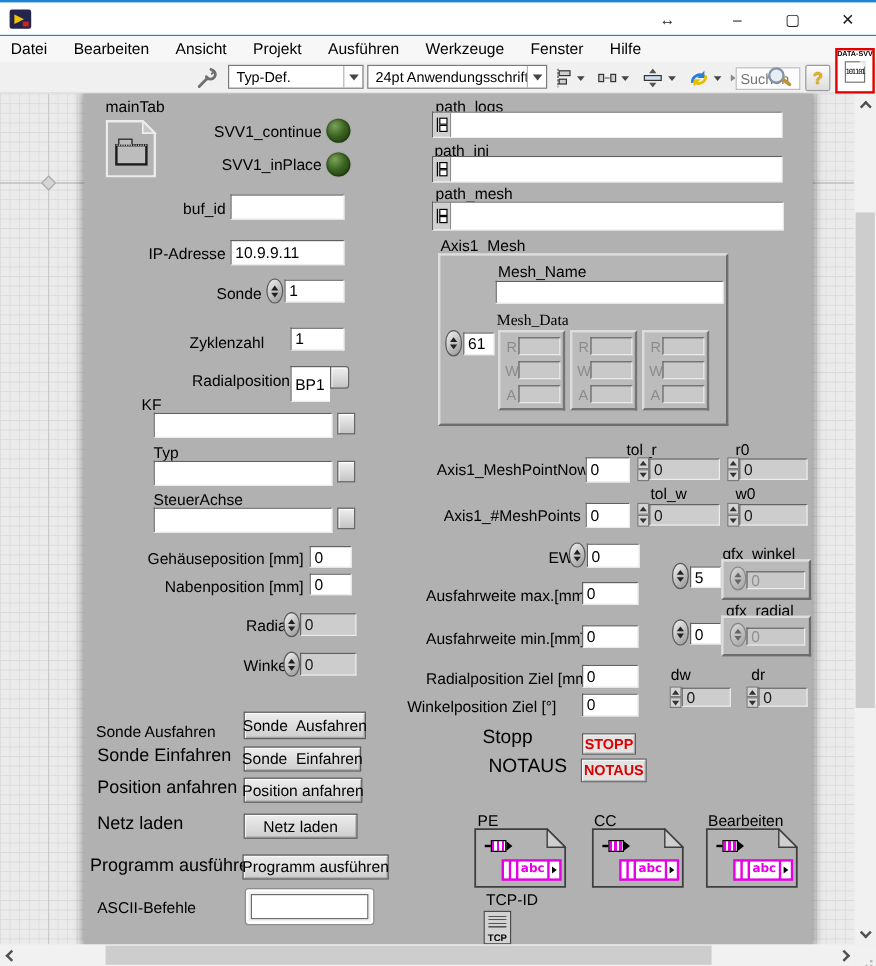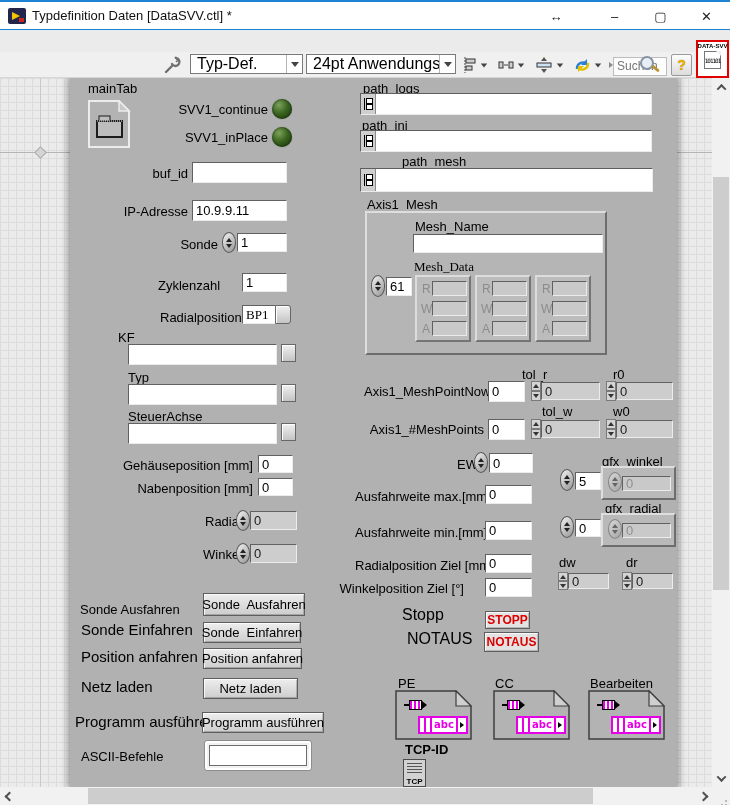--- a/index.html
+++ b/index.html
@@ -13,21 +13,21 @@
   .lvicon::after{content:"";position:absolute;right:2px;bottom:2px;width:5px;height:4px;background:#c8281e;}
   .wtitle{position:absolute;left:32px;top:0;height:28px;line-height:28px;font-size:13px;color:#111;white-space:nowrap;}
   .wbtn{position:absolute;top:0;height:29px;width:45px;display:flex;align-items:center;justify-content:center;font-size:13px;color:#222;}
   .wresize{position:absolute;left:543px;top:0;height:29px;width:26px;display:flex;align-items:center;justify-content:center;font-size:13px;color:#222;}
 
   .menubar{position:absolute;left:0;top:30px;width:730px;height:22px;background:#f7f7f7;display:flex;align-items:center;}
   .mitem{padding:0 11px;font-size:13px;color:#000;height:22px;line-height:22px;}
   .mitem:first-child{padding-left:9px;}
 
   .toolbar{position:absolute;left:0;top:52px;width:730px;height:26px;background:#f0f0f0;border-bottom:1px solid #d7d7d7;}
-  .combo{position:absolute;top:2px;height:20px;background:#fff;border:1px solid #7a7a7a;display:flex;align-items:center;font-size:16px;color:#000;}
+  .combo{position:absolute;top:2px;height:20px;background:#fff;border:1px solid #7a7a7a;display:flex;align-items:center;font-size:12px;color:#000;}
   .combo .ctext{flex:1;padding-left:6px;white-space:nowrap;overflow:hidden;}
   .combo .carr{width:16px;height:100%;border-left:1px solid #b5b5b5;display:flex;align-items:center;justify-content:center;}
   .car{width:0;height:0;border-left:4px solid transparent;border-right:4px solid transparent;border-top:5px solid #444;}
   .tico{position:absolute;top:3px;height:20px;display:flex;align-items:center;gap:2px;}
   .tico .car{transform:scale(.8);}
   .helpbtn{position:absolute;left:671px;top:2px;width:21px;height:22px;background:linear-gradient(#fdfdfd,#dcdcdc);border:1px solid #9a9a9a;border-radius:2px;display:flex;align-items:center;justify-content:center;font-size:14px;font-weight:bold;color:#f0b400;text-shadow:0 0 1px #6b5200;}
   .search{position:absolute;left:613px;top:4px;width:54px;height:19px;}
   .search input{width:100%;height:100%;border:1px solid #bdbdbd;background:#fdfdfd;font-size:12px;padding:0 3px;color:#555;font-family:"Liberation Sans",sans-serif;outline:none;}
   .mag{position:absolute;left:640px;top:4px;width:14px;height:14px;border:2px solid #8593a5;border-radius:50%;background:#e8eef5;}
   .mag::after{content:"";position:absolute;width:9px;height:3px;background:#bd9434;right:-8px;bottom:-2px;transform:rotate(38deg);border-radius:2px;}
@@ -111,27 +111,36 @@
   .sep .tri{width:0;height:0;border-left:4px solid #8a8a8a;border-top:3px solid transparent;border-bottom:3px solid transparent;}
   .sep .bar{width:1px;height:10px;background:#9a9a9a;}
 </style>
 </head>
 <body>
 
 <div class="app">
 
   <div class="titlebar">
     <div class="lvicon"></div>
-    <div class="wtitle">Typdefinition Daten [DataSVV.ctl] *</div>
     <div class="wresize">↔</div>
     <div class="wbtn" style="left:592px;">–</div>
     <div class="wbtn" style="left:638px;">▢</div>
     <div class="wbtn" style="left:684px;">✕</div>
   </div>
 
+  <div class="menubar">
+    <span class="mitem">Datei</span>
+    <span class="mitem">Bearbeiten</span>
+    <span class="mitem">Ansicht</span>
+    <span class="mitem">Projekt</span>
+    <span class="mitem">Ausführen</span>
+    <span class="mitem">Werkzeuge</span>
+    <span class="mitem">Fenster</span>
+    <span class="mitem">Hilfe</span>
+  </div>
 
   <div class="toolbar">
     <div class="tico" style="left:163px;">
       <svg width="20" height="20" viewBox="0 0 20 20">
         <path d="M3 17 L10 10 M13 3 a4 4 0 1 1 -4 6" stroke="#6f6f6f" stroke-width="2.4" fill="none" stroke-linecap="round"></path>
         <path d="M12 2 l3 3 -2 2" stroke="#6f6f6f" stroke-width="1.6" fill="none"></path>
       </svg>
     </div>
     <div class="combo" style="left:190px;width:113px;">
       <span class="ctext">Typ-Def.</span>
@@ -227,21 +236,21 @@
       <div class="ovalspin" style="left:152px;top:154px;height:21px;">
           <span class="tu"></span>
           <span class="td"></span>
         </div>
       <input class="fld" style="left: 167px; top: 155px; width: 50px; height: 19px;" value="1">
 
       <div class="lbl r" style="left:88px;top:200px;width:60px;">Zyklenzahl</div>
       <input class="fld" style="left: 172px; top: 195px; width: 45px; height: 19px;" value="1">
 
       <div class="lbl" style="left:90px;top:232px;">Radialposition</div>
-      <div class="fld" style="left:172px;top:227px;width:33px;height:19px;border-right:none;font-family:Liberation Serif, serif;">BP1</div>
+      <div class="fld" style="left:172px;top:227px;width:33px;height:30px;border-right:none;">BP1</div>
       <div class="ddbtn" style="left:205px;top:227px;width:16px;height:19px;border-radius:0 3px 3px 0;"></div>
 
       <div class="lbl" style="left:48px;top:252px;">KF</div>
       <input class="fld" style="left: 58px; top: 266px; width: 149px; height: 21px;" value="">
       <div class="ddbtn" style="left:211px;top:266px;width:15px;height:18px;"></div>
 
       <div class="lbl" style="left:58px;top:292px;">Typ</div>
       <input class="fld" style="left: 58px; top: 306px; width: 149px; height: 21px;" value="">
       <div class="ddbtn" style="left:211px;top:306px;width:15px;height:18px;"></div>
 
@@ -298,21 +307,21 @@
       </div>
 
       <div class="lbl" style="left:292px;top:40px;">path_ini</div>
       <div class="pathc" style="left:290px;top:52px;width:292px;height:22px;">
         <span class="pbox">
             <span class="pg"></span>
           </span>
         <input class="pfield" value="" style="">
       </div>
 
-      <div class="lbl" style="left:293px;top:76px;margin-left:39px;">path_mesh</div>
+      <div class="lbl" style="left:293px;top:76px;">path_mesh</div>
       <div class="pathc" style="left:290px;top:90px;width:293px;height:24px;">
         <span class="pbox">
             <span class="pg"></span>
           </span>
         <input class="pfield" value="" style="">
       </div>
 
       <div class="lbl" style="left:297px;top:119px;">Axis1_Mesh</div>
       <div class="cluster" style="left:295px;top:133px;width:242px;height:144px;">
         <div class="lbl" style="left:48px;top:6px;">Mesh_Name</div>
@@ -422,21 +431,21 @@
 
       <div class="lbl r" style="left:285px;top:447px;width:125px;">Ausfahrweite min.[mm]</div>
       <div class="fld" style="left:415px;top:443px;width:47px;height:19px;">0</div>
 
       <div class="lbl r" style="left:285px;top:480px;width:125px;">Radialposition Ziel [mm]</div>
       <div class="fld" style="left:415px;top:476px;width:47px;height:19px;">0</div>
 
       <div class="lbl" style="left:489px;top:477px;">dw</div>
       <div class="lbl" style="left:556px;top:477px;">dr</div>
 
-      <div class="lbl r" style="left:269px;top:503px;width:125px;">Winkelposition Ziel [°]</div>
+      <div class="lbl r" style="left:269px;top:503px;width:125px;text-align:center;">Winkelposition Ziel [°]</div>
       <div class="fld" style="left:415px;top:500px;width:47px;height:19px;">0</div>
 
       <div class="sqspin" style="left:488px;top:494px;height:18px;">
           <span class="su"></span>
           <span class="sd"></span>
         </div>
       <div class="fld dim" style="left:498px;top:495px;width:41px;height:16px;">0</div>
       <div class="sqspin" style="left:552px;top:494px;height:18px;">
           <span class="su"></span>
           <span class="sd"></span>
@@ -498,21 +507,21 @@
             <span class="qpa"></span>
           </div>
         <div class="qabc">
             <span class="qslot"></span>
             <span class="qslot"></span>
             <span class="qtxt">abc</span>
             <span class="qtri"></span>
           </div>
       </div>
 
-      <div class="lbl" style="left:335px;top:664px;font-weight:bold;">TCP-ID</div>
+      <div class="lbl" style="left:335px;top:664px;">TCP-ID</div>
       <div class="tcpicon" style="left:333px;top:681px;">
         <span class="lines"></span>
         <span class="tcpt">TCP</span>
       </div>
 
     </div>
   </div>
 
   <div class="vscroll">
     <div class="sarrow" style="top:0;">

